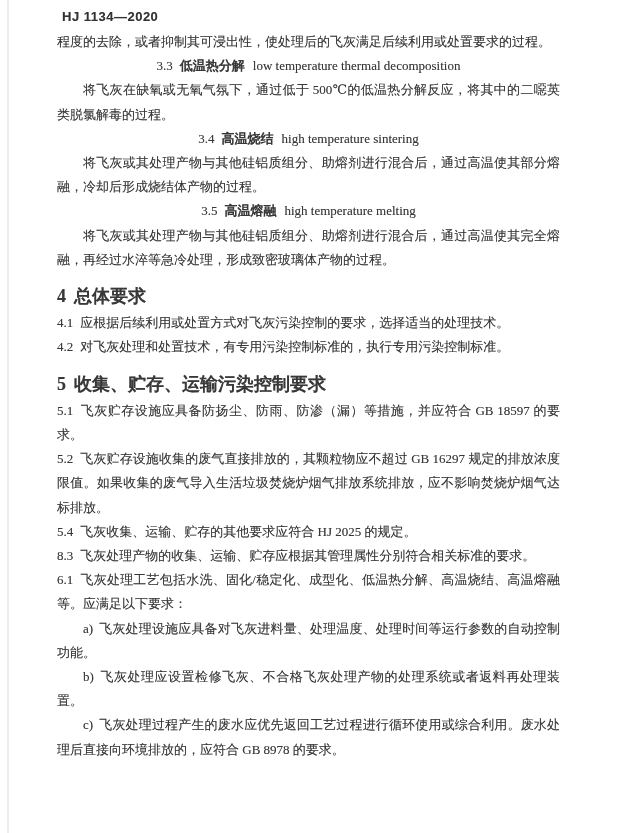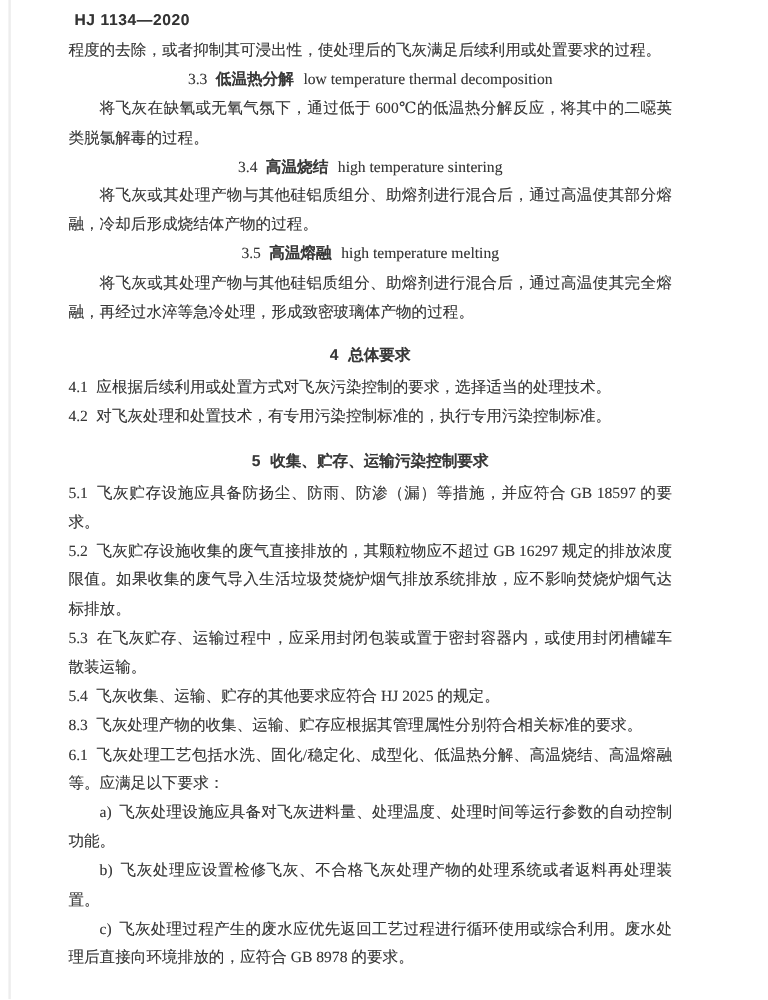--- a/index.html
+++ b/index.html
@@ -33,45 +33,45 @@
   .term{text-align:center;}
   .term .num{margin-right:7px;}
   .term .zh{
     font-weight:700;
     font-family:"Liberation Sans","DejaVu Sans",sans-serif;
     margin-right:8px;
   }
   .term .en{font-family:"Liberation Serif","DejaVu Serif",serif;}
   .h{
     font-weight:700;
-    font-family:Liberation Sans, sans-serif;
-    font-size:13px;
+    font-family:Liberation Serif, serif;
+    font-size:18px;
     margin:12px 0 3px 0 !important;
-    text-align:center;
+    text-align:left;
   }
   .h .num{margin-right:8px;}
   .clause .num{margin-right:7px;}
   .li{text-indent:2em;}
   .li .marker{margin-right:6px;}
 </style>
 </head>
 <body>
 
 <div class="page">
   <div class="scan-edge"></div>
 
   <div class="doc-header">HJ 1134—2020</div>
 
   <div class="content">
 
     <p>程度的去除，或者抑制其可浸出性，使处理后的飞灰满足后续利用或处置要求的过程。</p>
 
     <p class="term"><span class="num">3.3</span><span class="zh">低温热分解</span><span class="en">low temperature thermal decomposition</span></p>
 
-    <p class="ind">将飞灰在缺氧或无氧气氛下，通过低于 600℃的低温热分解反应，将其中的二噁英类脱氯解毒的过程。</p>
+    <p class="ind">将飞灰在缺氧或无氧气氛下，通过低于 500℃的低温热分解反应，将其中的二噁英类脱氯解毒的过程。</p>
 
     <p class="term"><span class="num">3.4</span><span class="zh">高温烧结</span><span class="en">high temperature sintering</span></p>
 
     <p class="ind">将飞灰或其处理产物与其他硅铝质组分、助熔剂进行混合后，通过高温使其部分熔融，冷却后形成烧结体产物的过程。</p>
 
     <p class="term"><span class="num">3.5</span><span class="zh">高温熔融</span><span class="en">high temperature melting</span></p>
 
     <p class="ind">将飞灰或其处理产物与其他硅铝质组分、助熔剂进行混合后，通过高温使其完全熔融，再经过水淬等急冷处理，形成致密玻璃体产物的过程。</p>
 
     <p class="h"><span class="num">4</span><span>总体要求</span></p>
@@ -79,21 +79,20 @@
     <p class="clause"><span class="num">4.1</span><span>应根据后续利用或处置方式对飞灰污染控制的要求，选择适当的处理技术。</span></p>
 
     <p class="clause"><span class="num">4.2</span><span>对飞灰处理和处置技术，有专用污染控制标准的，执行专用污染控制标准。</span></p>
 
     <p class="h"><span class="num">5</span><span>收集、贮存、运输污染控制要求</span></p>
 
     <p class="clause"><span class="num">5.1</span><span>飞灰贮存设施应具备防扬尘、防雨、防渗（漏）等措施，并应符合 GB 18597 的要求。</span></p>
 
     <p class="clause"><span class="num">5.2</span><span>飞灰贮存设施收集的废气直接排放的，其颗粒物应不超过 GB 16297 规定的排放浓度限值。如果收集的废气导入生活垃圾焚烧炉烟气排放系统排放，应不影响焚烧炉烟气达标排放。</span></p>
 
-    <p class="clause"><span class="num">5.3</span><span>在飞灰贮存、运输过程中，应采用封闭包装或置于密封容器内，或使用封闭槽罐车散装运输。</span></p>
 
     <p class="clause"><span class="num">5.4</span><span>飞灰收集、运输、贮存的其他要求应符合 HJ 2025 的规定。</span></p>
 
     <p class="clause"><span class="num">8.3</span><span>飞灰处理产物的收集、运输、贮存应根据其管理属性分别符合相关标准的要求。</span></p>
 
 
     <p class="clause"><span class="num">6.1</span><span>飞灰处理工艺包括水洗、固化/稳定化、成型化、低温热分解、高温烧结、高温熔融等。应满足以下要求：</span></p>
 
     <p class="li"><span class="marker">a)</span><span>飞灰处理设施应具备对飞灰进料量、处理温度、处理时间等运行参数的自动控制功能。</span></p>
 

